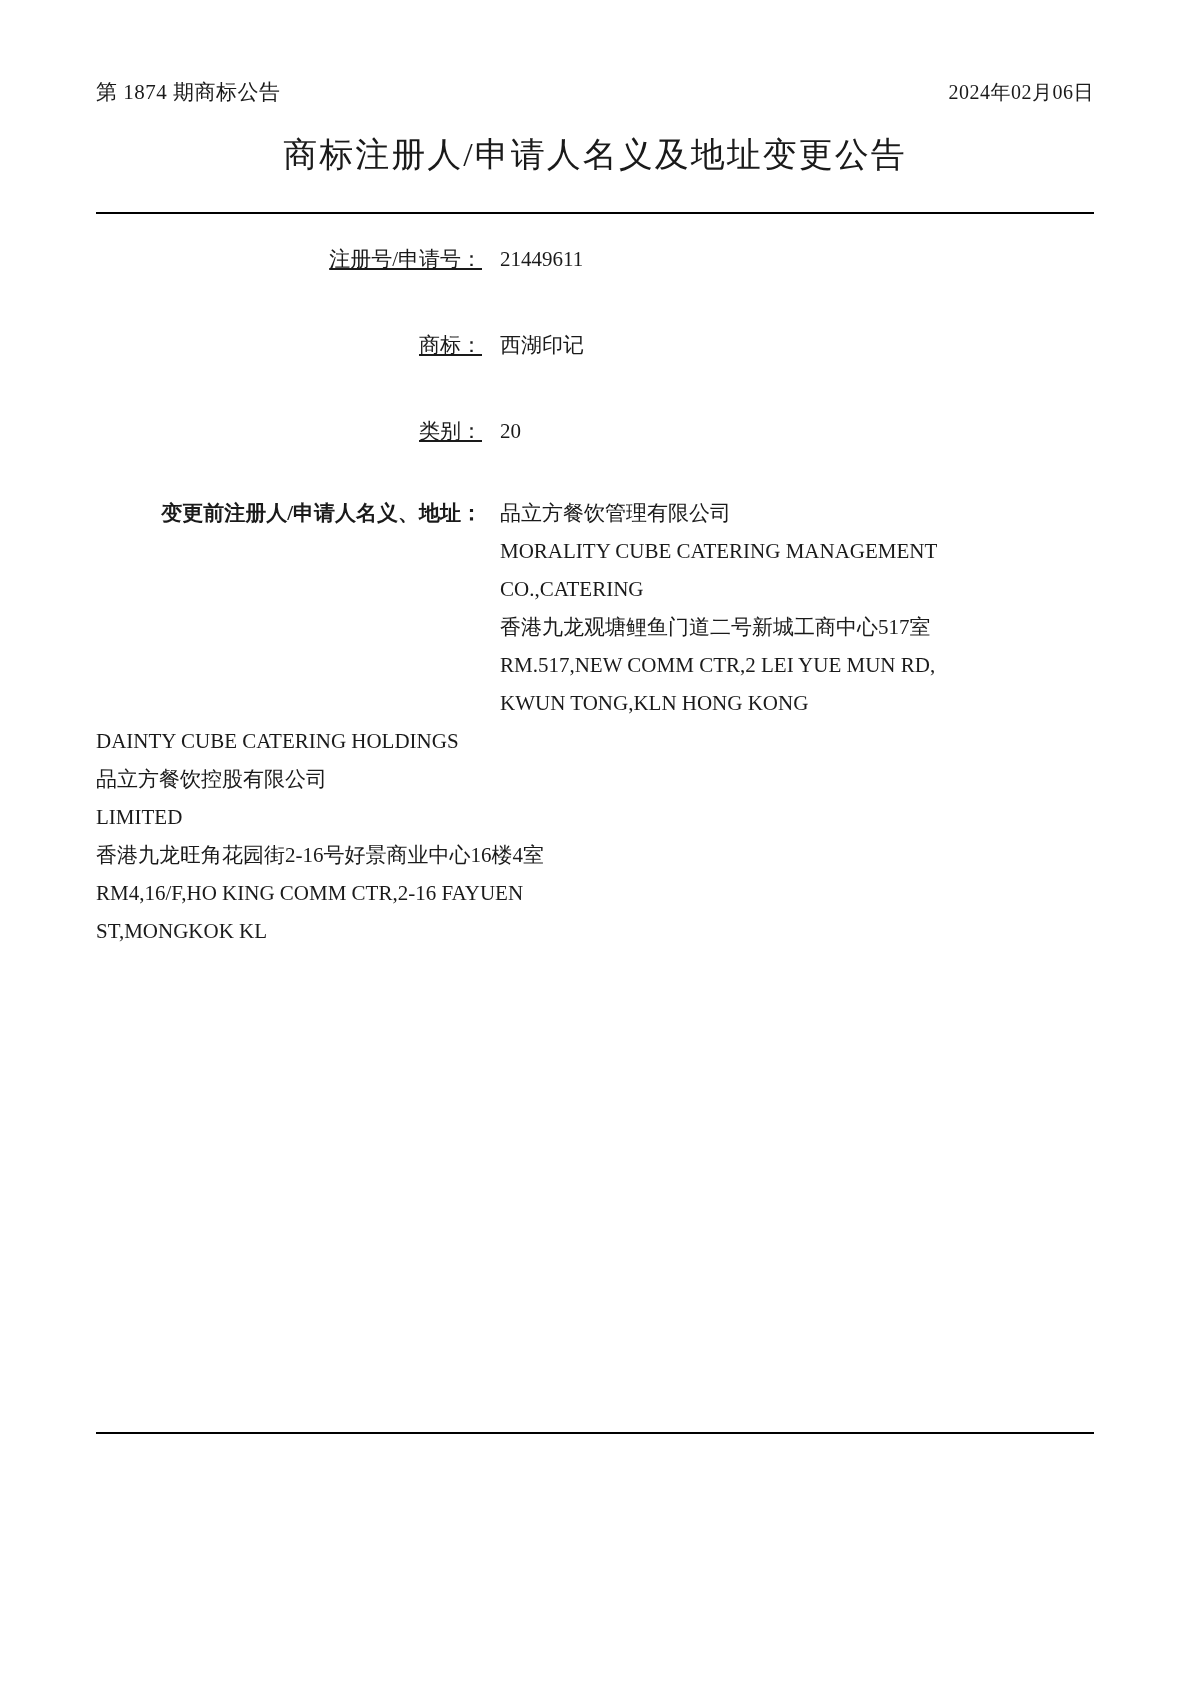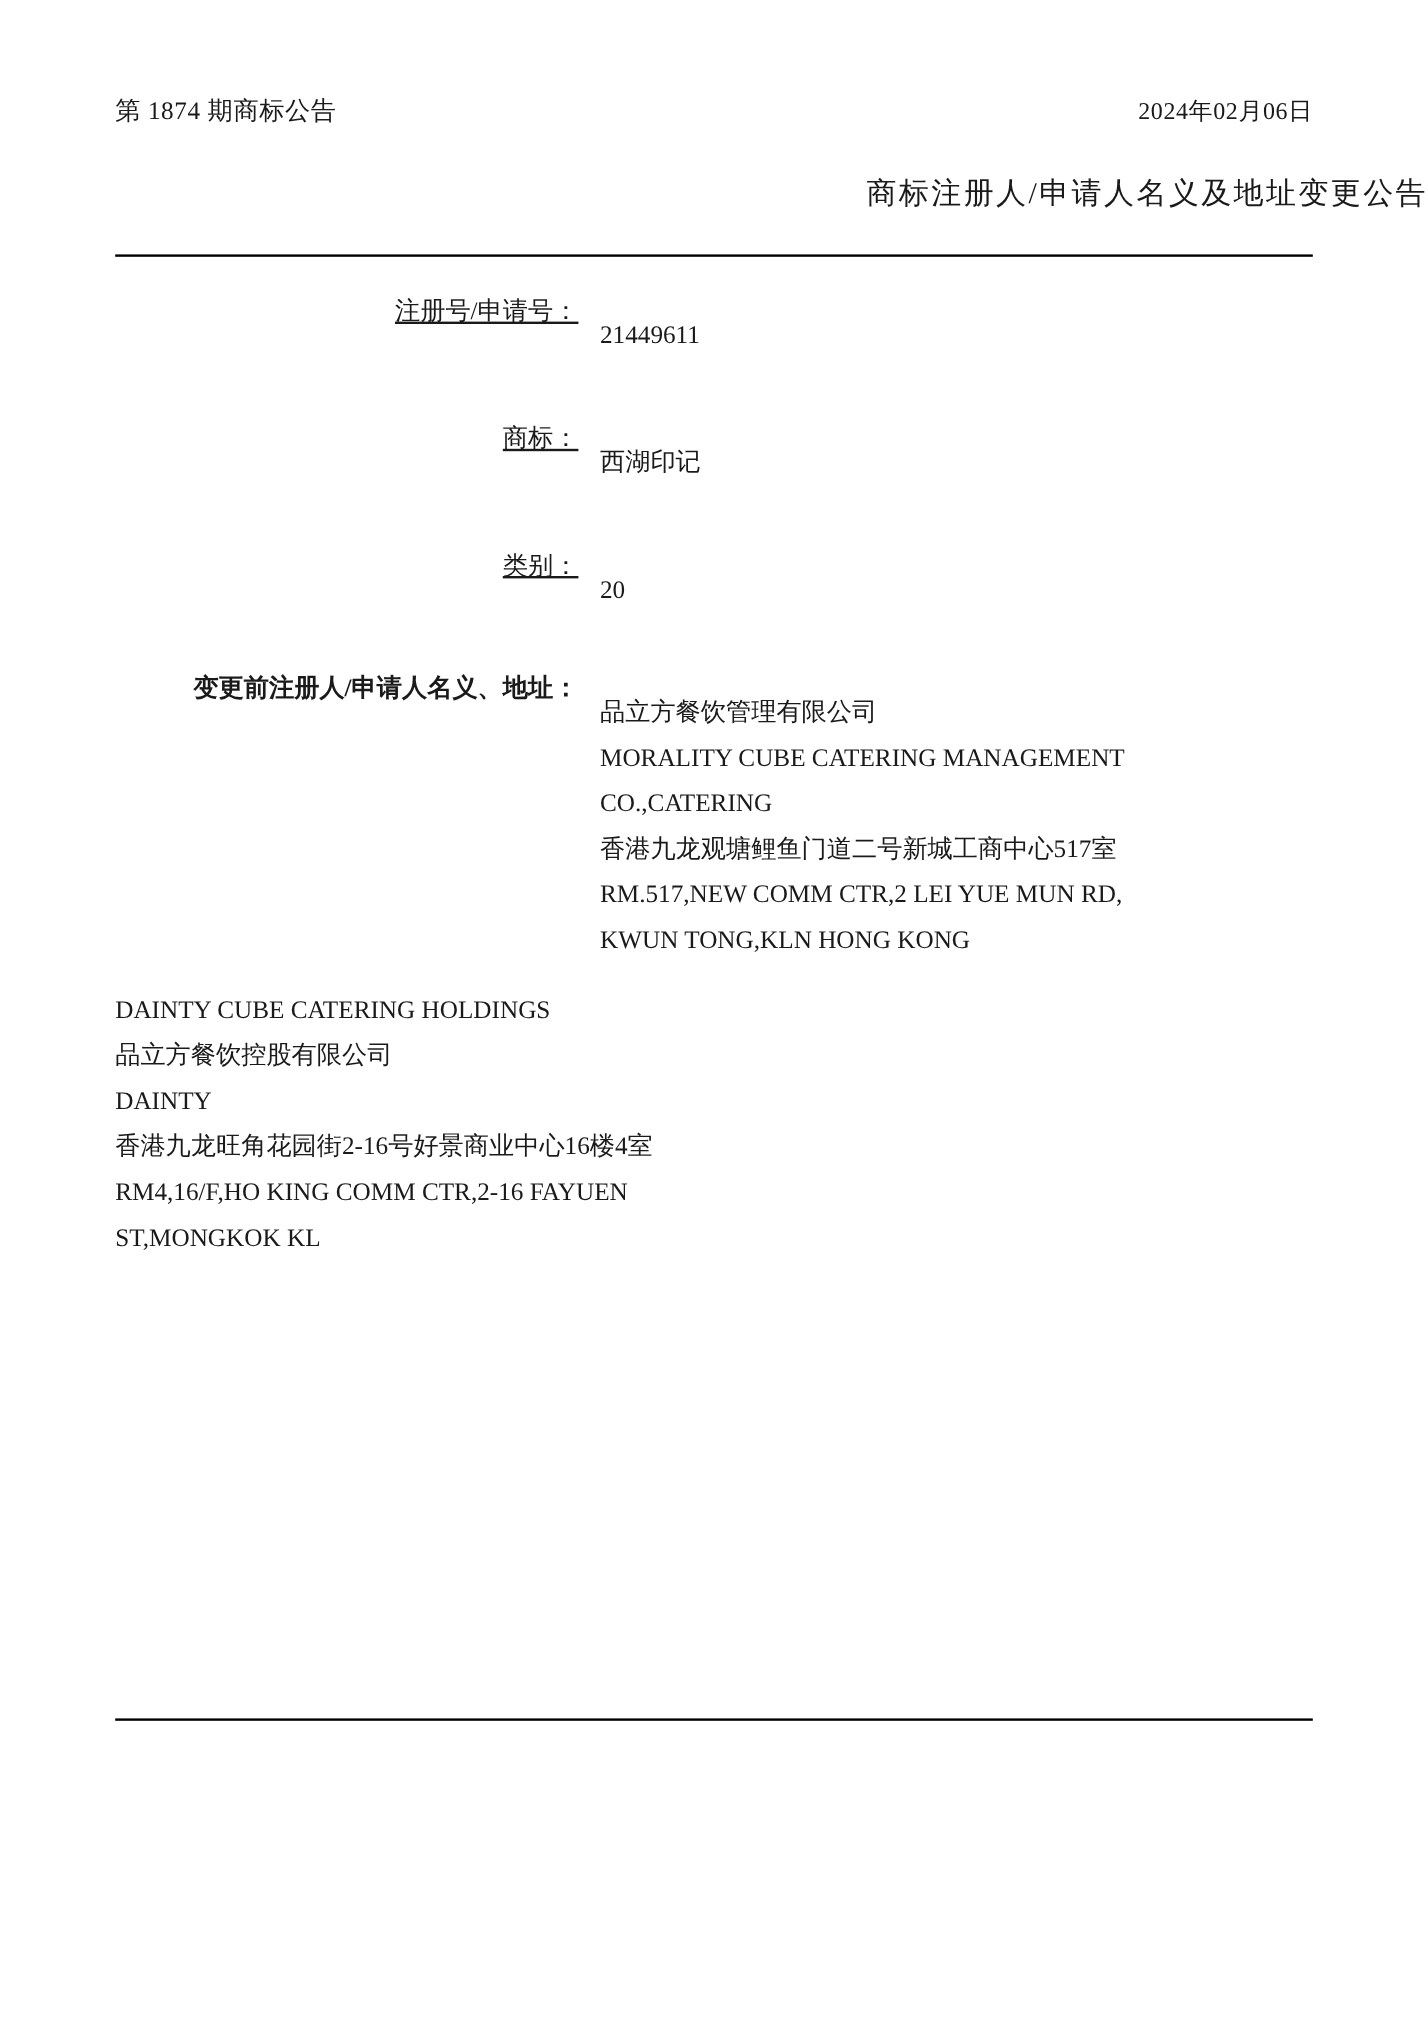--- a/index.html
+++ b/index.html
@@ -37,25 +37,25 @@
     font-family: "Liberation Serif", "DejaVu Serif", serif;
   }
   .header .date {
     font-family: "Liberation Serif", "DejaVu Serif", serif;
     font-size: 20px;
   }
 
   
   .doc-title {
     position: absolute;
-    top: 144px;
+    top: 132px;
     left: 0;
     width: 100%;
-    text-align: right;
-    font-size: 25px;
+    text-align: center;
+    font-size: 34px;
     letter-spacing: 2px;
     font-weight: 500;
   }
 
   .rule {
     position: absolute;
     left: 96px;
     right: 96px;
     border-top: 2px solid #000000;
   }
@@ -85,21 +85,20 @@
     white-space: nowrap;
   }
   .field-label.light {
     font-weight: normal;
     text-decoration: underline;
   }
   .field-value {
     flex: 1;
     font-size: 21px;
     line-height: 38px;
-    margin-top: 20px;
   }
   .field-value .line {
     display: block;
     white-space: nowrap;
   }
   .spacer-sm { height: 44px; }
   .spacer-md { height: 48px; }
 </style>
 </head>
 <body>
@@ -147,21 +146,21 @@
         <span class="line">香港九龙观塘鲤鱼门道二号新城工商中心517室</span>
         <span class="line">RM.517,NEW COMM CTR,2 LEI YUE MUN RD,</span>
         <span class="line">KWUN TONG,KLN HONG KONG</span>
       </div>
     </div>
 
     <div class="field-row">
       <div class="field-value">
         <span class="line">DAINTY CUBE CATERING HOLDINGS</span>
         <span class="line">品立方餐饮控股有限公司</span>
-        <span class="line">DAINTY</span>
+        <span class="line">LIMITED</span>
         <span class="line">香港九龙旺角花园街2-16号好景商业中心16楼4室</span>
         <span class="line">RM4,16/F,HO KING COMM CTR,2-16 FAYUEN</span>
         <span class="line">ST,MONGKOK KL</span>
       </div>
     </div>
 
   </div>
 
   <div class="rule rule-bottom"></div>
 

